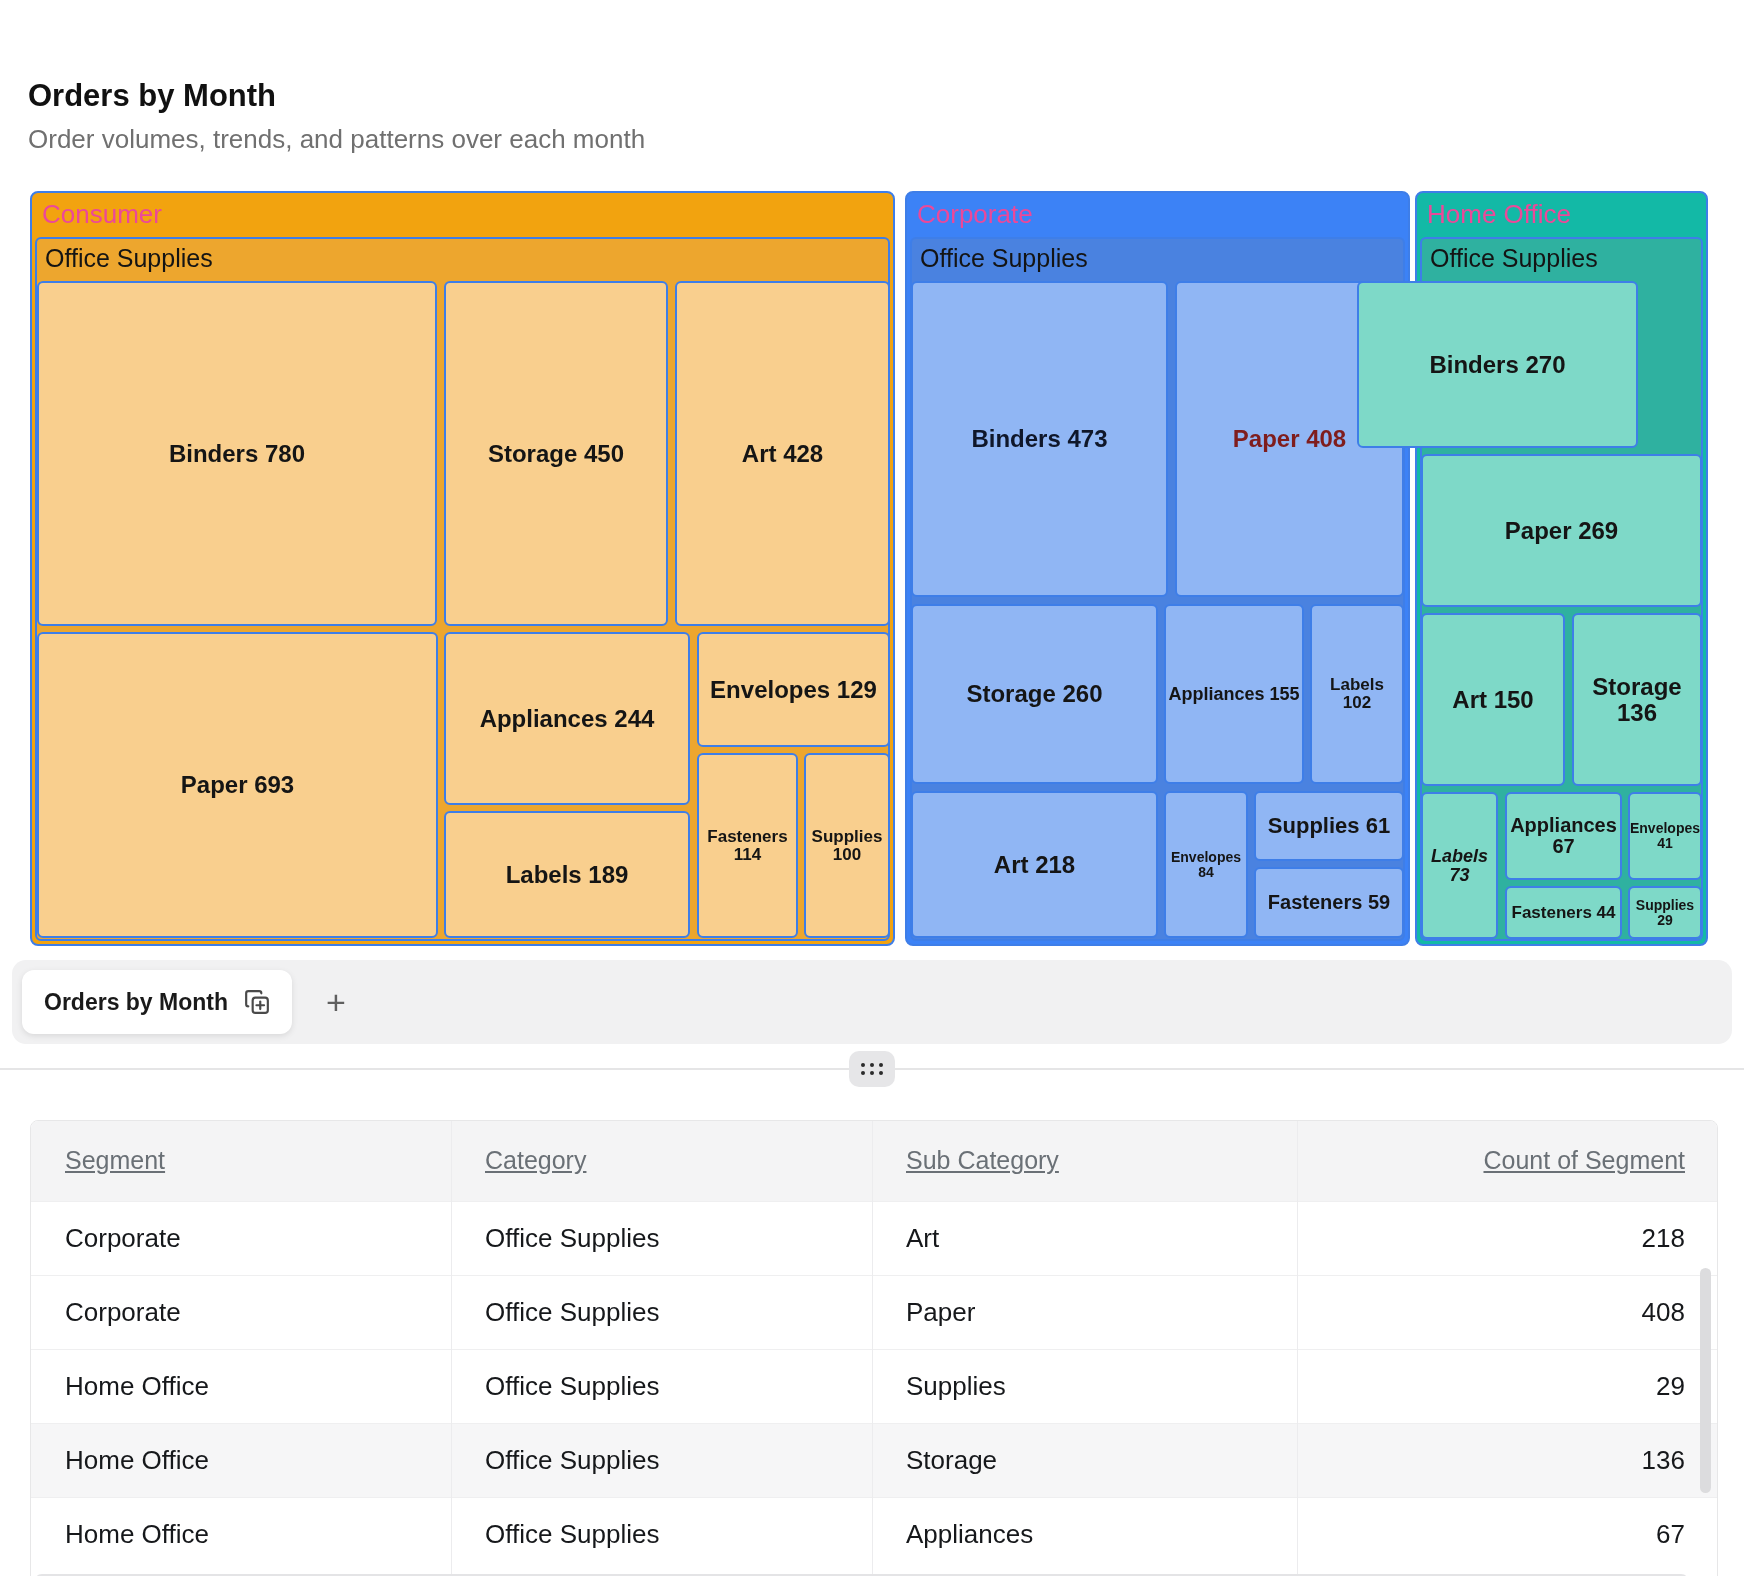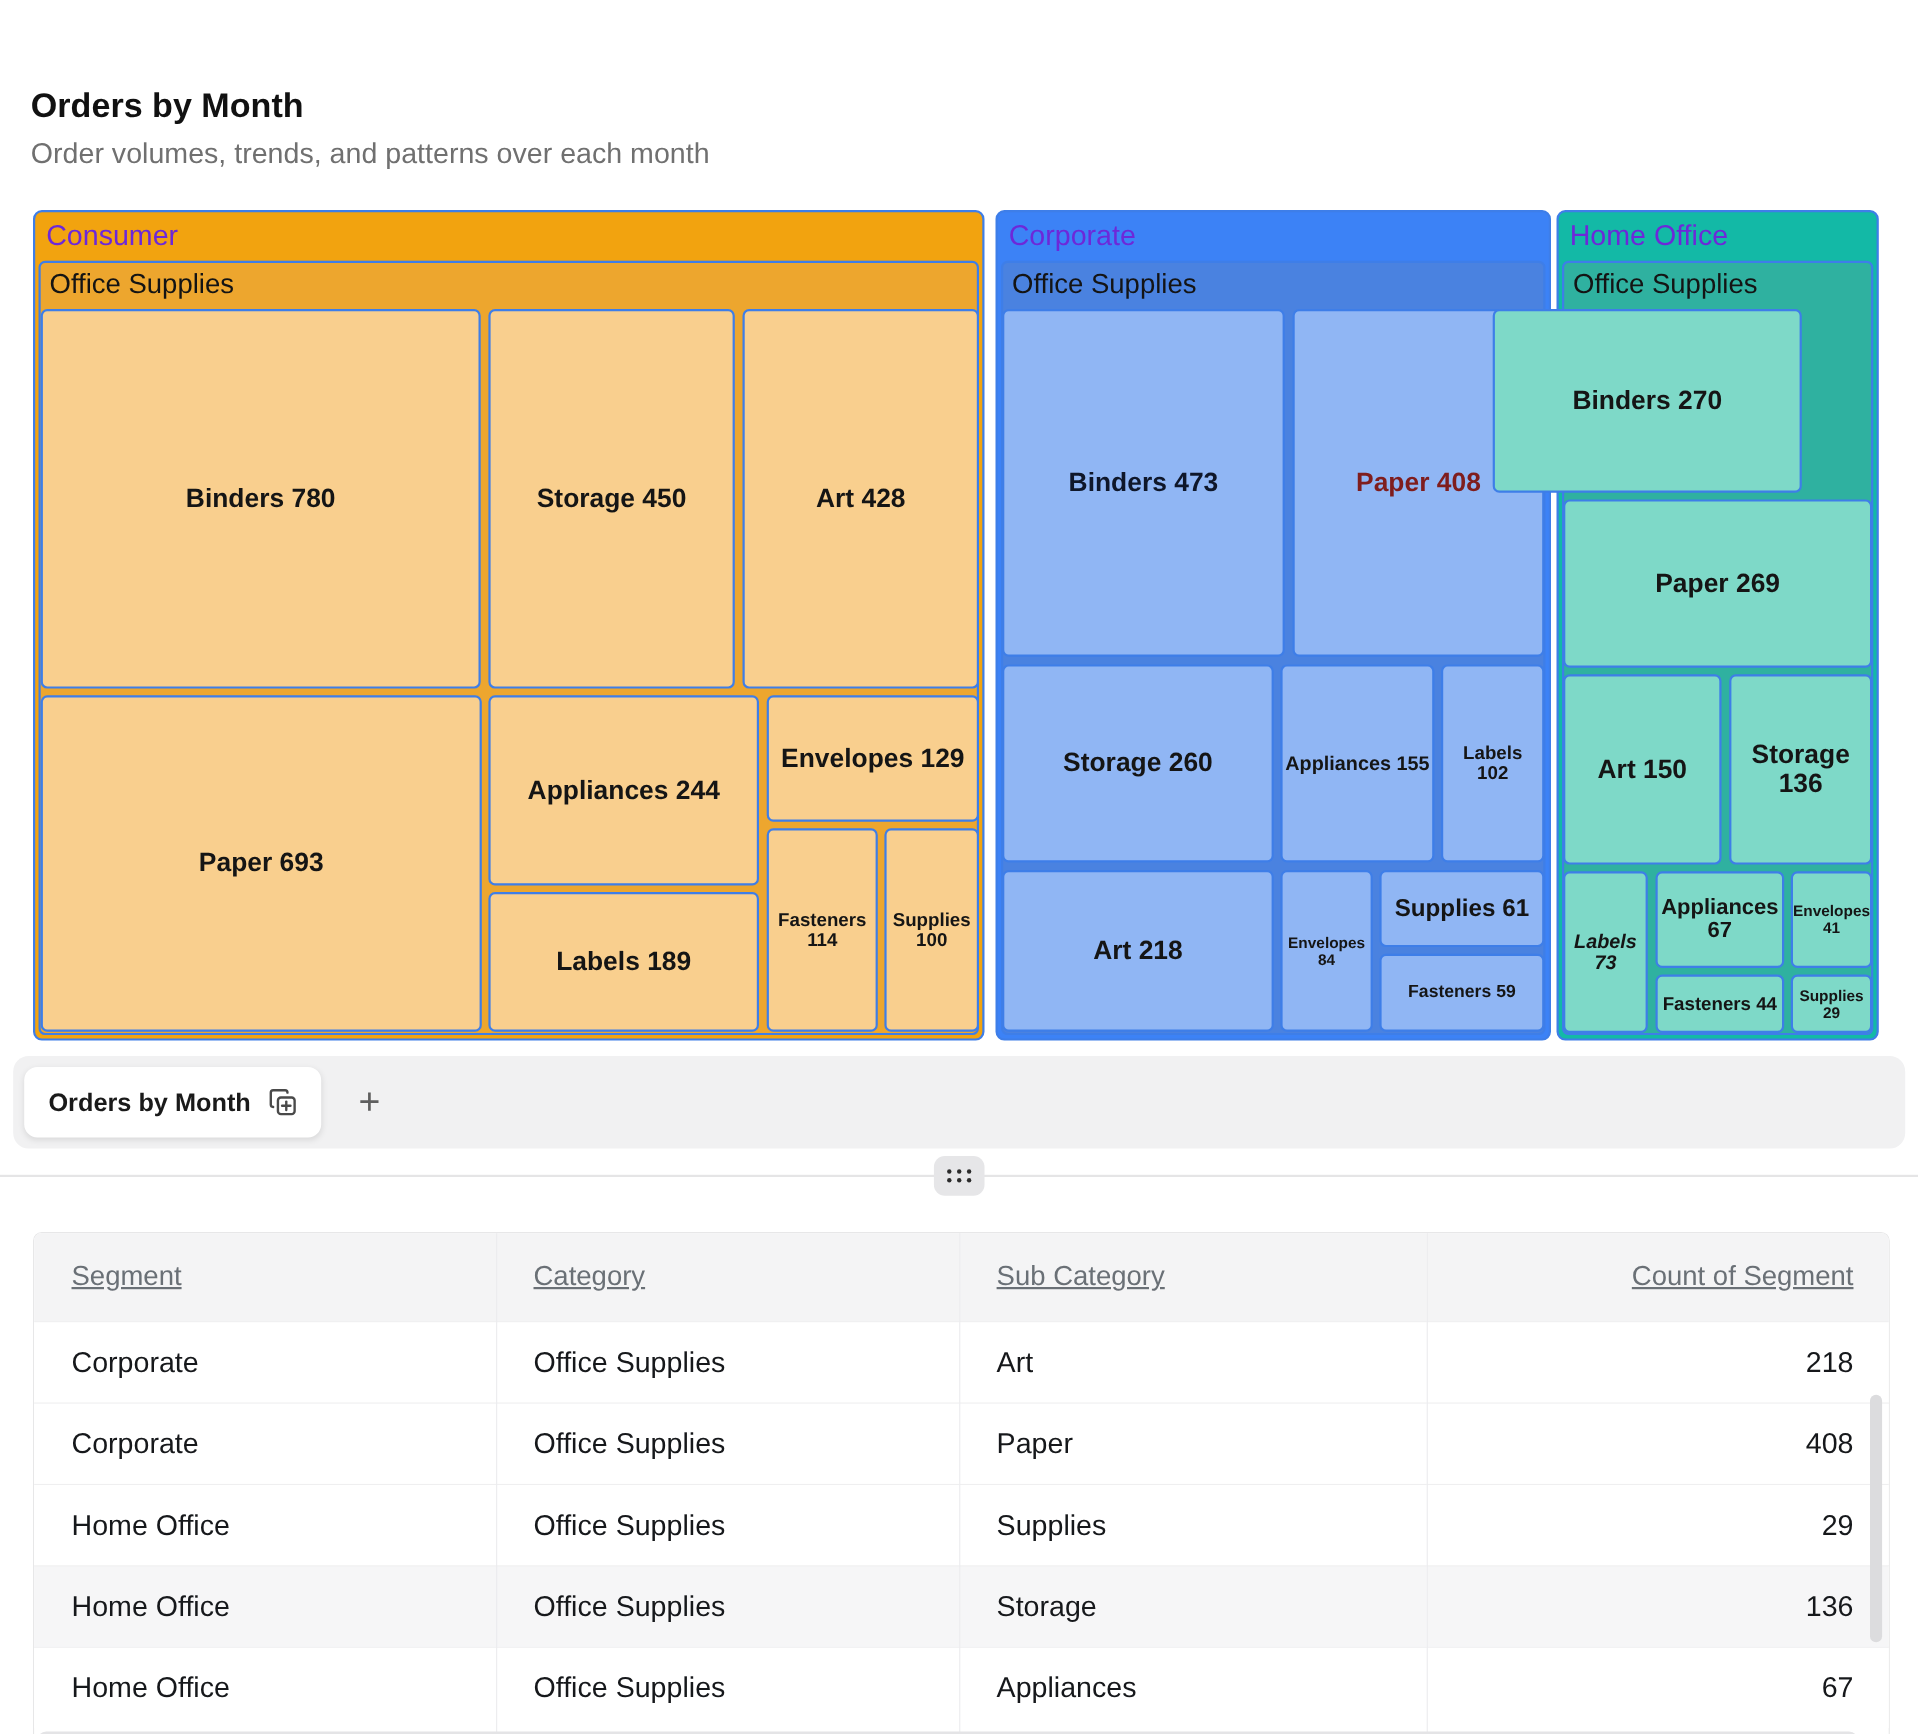--- a/index.html
+++ b/index.html
@@ -8,21 +8,21 @@
   .page-title{position:absolute;left:28px;top:30px;font-size:31px;font-weight:700;color:#111;margin:0;}
   .page-subtitle{position:absolute;left:28px;top:76px;font-size:26px;font-weight:400;color:#707070;margin:0;}
 
   
   .treemap{position:absolute;left:30px;top:143px;width:1678px;height:755px;}
   .tm-sec,.tm-group,.tm-cell{position:absolute;box-sizing:border-box;}
   .tm-sec{border:2px solid var(--bd);border-radius:8px;}
   .tm-group{border:2px solid var(--bd);border-radius:6px;}
   .tm-cell{border:2px solid var(--bd);border-radius:6px;display:flex;align-items:center;justify-content:center;
            text-align:center;font-weight:600;color:#151515;line-height:1.05;padding:2px;cursor:pointer;}
-  .tm-label{position:absolute;font-size:26px;color:#6d28d9;white-space:nowrap;}
+  .tm-label{position:absolute;font-size:26px;color:#ec4899;white-space:nowrap;}
   .tm-glabel{position:absolute;font-size:25px;color:#141414;white-space:nowrap;}
 
   
   .tabbar{position:absolute;left:12px;top:912px;width:1720px;height:84px;background:#F1F1F2;border-radius:14px;
           display:flex;align-items:center;padding:0;box-sizing:border-box;}
   .tab{margin-left:10px;height:64px;background:#fff;border-radius:12px;display:flex;align-items:center;
        padding:0 22px;box-shadow:0 2px 6px rgba(0,0,0,.10);cursor:pointer;}
   .tab-label{font-size:23px;font-weight:600;color:#1a1a1a;margin-right:16px;}
   .copy-ic{display:flex;align-items:center;cursor:pointer;}
   .add-tab{margin-left:34px;font-size:34px;font-weight:400;color:#5f5f5f;cursor:pointer;line-height:1;}
@@ -75,21 +75,21 @@
       <span class="tm-label" style="left: 887px; top: 8px;">Corporate</span>
       <span class="tm-glabel" style="left: 890px; top: 53px;">Office Supplies</span>
       <div class="tm-cell" style="left: 881px; top: 90px; width: 257px; height: 316px; background: rgb(144, 182, 244); font-size: 24px; color: #0f172a;">Binders 473</div>
       <div class="tm-cell" style="left: 1145px; top: 90px; width: 229px; height: 316px; background: rgb(144, 182, 244); font-size: 24px; color: #7f1d1d;">Paper 408</div>
       <div class="tm-cell" style="left: 881px; top: 413px; width: 247px; height: 180px; background: rgb(144, 182, 244); font-size: 24px;">Storage 260</div>
       <div class="tm-cell" style="left: 1134px; top: 413px; width: 140px; height: 180px; background: rgb(144, 182, 244); font-size: 18px;">Appliances 155</div>
       <div class="tm-cell" style="left: 1280px; top: 413px; width: 94px; height: 180px; background: rgb(144, 182, 244); font-size: 17px;">Labels 102</div>
       <div class="tm-cell" style="left: 881px; top: 600px; width: 247px; height: 147px; background: rgb(144, 182, 244); font-size: 24px;">Art 218</div>
       <div class="tm-cell" style="left: 1134px; top: 600px; width: 84px; height: 147px; background: rgb(144, 182, 244); font-size: 14px;">Envelopes 84</div>
       <div class="tm-cell" style="left: 1224px; top: 600px; width: 150px; height: 70px; background: rgb(144, 182, 244); font-size: 22px;">Supplies 61</div>
-      <div class="tm-cell" style="left: 1224px; top: 676px; width: 150px; height: 71px; background: rgb(144, 182, 244); font-size: 16px;">Fasteners 59</div>
+      <div class="tm-cell" style="left: 1224px; top: 676px; width: 150px; height: 71px; background: rgb(144, 182, 244); font-size: 20px;">Fasteners 59</div>
       <div class="tm-sec" style="left: 1385px; top: 0px; width: 293px; height: 755px; background: rgb(19, 185, 166);"></div>
       <div class="tm-group" style="left: 1390px; top: 46px; width: 283px; height: 704px; background: rgb(47, 177, 160);"></div>
       <span class="tm-label" style="left: 1397px; top: 8px;">Home Office</span>
       <span class="tm-glabel" style="left: 1400px; top: 53px;">Office Supplies</span>
       <div class="tm-cell" style="left: 1327px; top: 90px; width: 281px; height: 167px; background: rgb(126, 217, 200); font-size: 24px; text-align: right;">Binders 270</div>
       <div class="tm-cell" style="left: 1391px; top: 263px; width: 281px; height: 153px; background: rgb(126, 217, 200); font-size: 24px;">Paper 269</div>
       <div class="tm-cell" style="left: 1391px; top: 422px; width: 144px; height: 173px; background: rgb(126, 217, 200); font-size: 24px;">Art 150</div>
       <div class="tm-cell" style="left: 1542px; top: 422px; width: 130px; height: 173px; background: rgb(126, 217, 200); font-size: 24px;">Storage 136</div>
       <div class="tm-cell" style="left: 1391px; top: 601px; width: 77px; height: 147px; background: rgb(126, 217, 200); font-size: 18px; font-style: italic;">Labels 73</div>
       <div class="tm-cell" style="left: 1475px; top: 601px; width: 117px; height: 88px; background: rgb(126, 217, 200); font-size: 20px;">Appliances 67</div>

